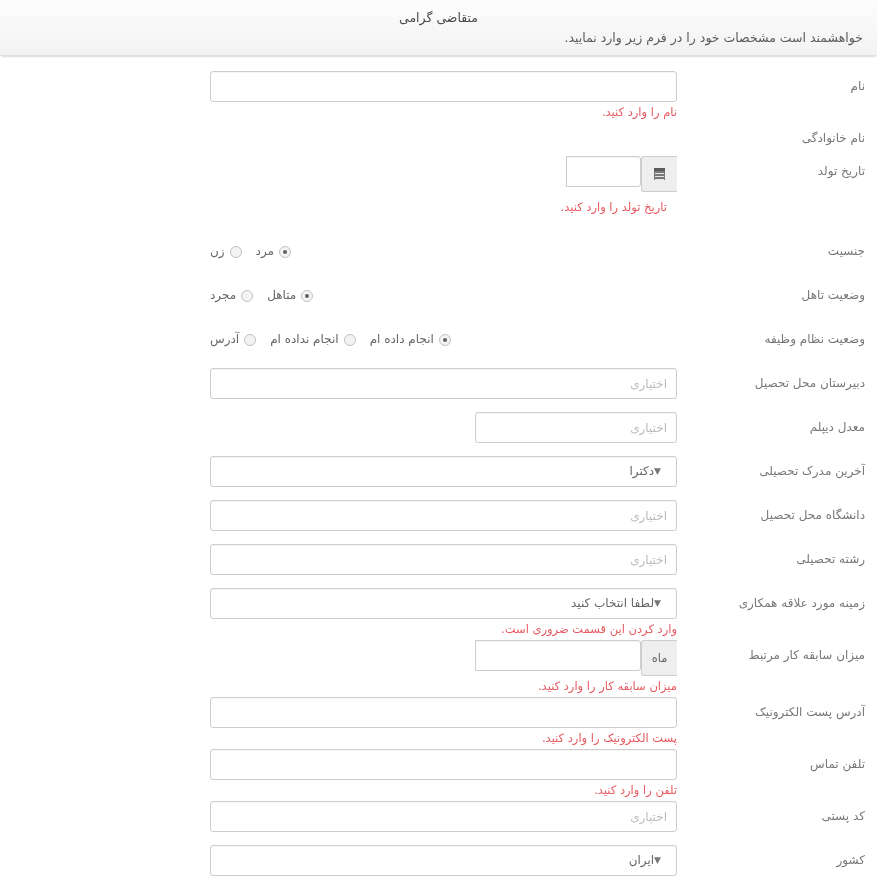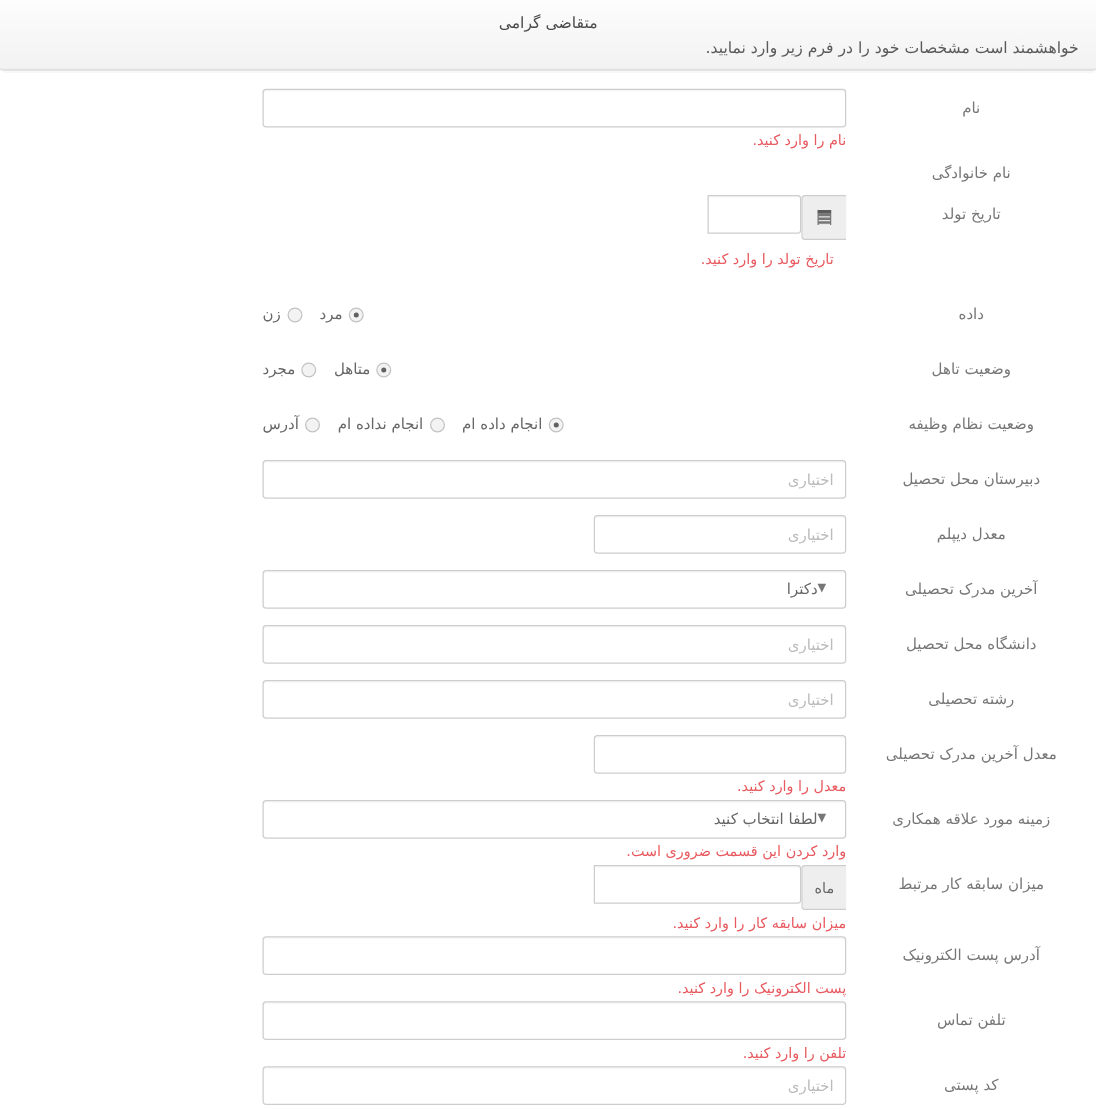--- a/index.html
+++ b/index.html
@@ -62,21 +62,21 @@
   }
   .row {
     display: flex;
     flex-direction: row;
     align-items: flex-start;
     margin-bottom: 6px;
   }
   .lbl {
     width: 200px;
     flex: 0 0 200px;
-    text-align: center;
+    text-align: right;
     padding-right: 12px;
     padding-left: 12px;
     box-sizing: border-box;
     color: #777;
     font-size: 12px;
     line-height: 31px;
     white-space: nowrap;
   }
   .ctl {
     flex: 1 1 auto;
@@ -282,21 +282,21 @@
             </span>
           </span>
           <input class="inp" type="text" placeholder="" style="">
         </div>
         <span class="err inline-right">تاریخ تولد را وارد کنید.</span>
       </div>
     </div>
   </div>
 
   <div class="row rowgap-lg">
-    <div class="lbl">داده</div>
+    <div class="lbl">جنسیت</div>
     <div class="ctl">
       <div class="radios">
         <span class="radio-item checked">
           <span class="radio-dot"></span>
           <span class="radio-label">مرد</span>
         </span>
         <span class="radio-item">
           <span class="radio-dot"></span>
           <span class="radio-label">زن</span>
         </span>
@@ -371,27 +371,20 @@
     </div>
   </div>
 
   <div class="row rowgap-lg">
     <div class="lbl">رشته تحصیلی</div>
     <div class="ctl">
       <input class="inp" type="text" placeholder="اختیاری" style="">
     </div>
   </div>
 
-  <div class="row rowgap-sm">
-    <div class="lbl">معدل آخرین مدرک تحصیلی</div>
-    <div class="ctl">
-      <input class="inp short" type="text" placeholder="" style="">
-      <span class="err" style="width:202px">معدل را وارد کنید.</span>
-    </div>
-  </div>
 
   <div class="row rowgap-sm">
     <div class="lbl">زمینه مورد علاقه همکاری</div>
     <div class="ctl">
       <div class="sel">
         <span class="caret">▼</span>
         <span class="sel-val">لطفا انتخاب کنید</span>
       </div>
       <span class="err">وارد کردن این قسمت ضروری است.</span>
     </div>

